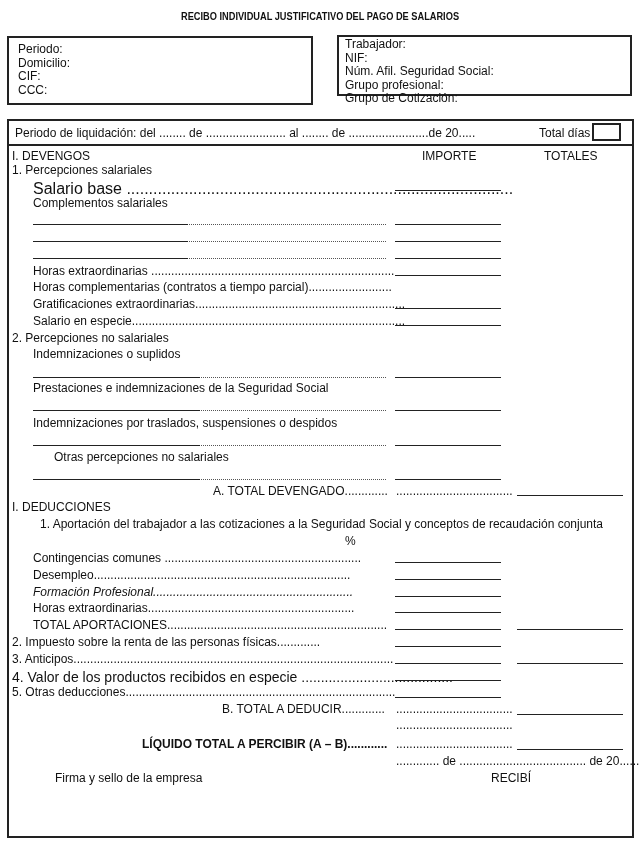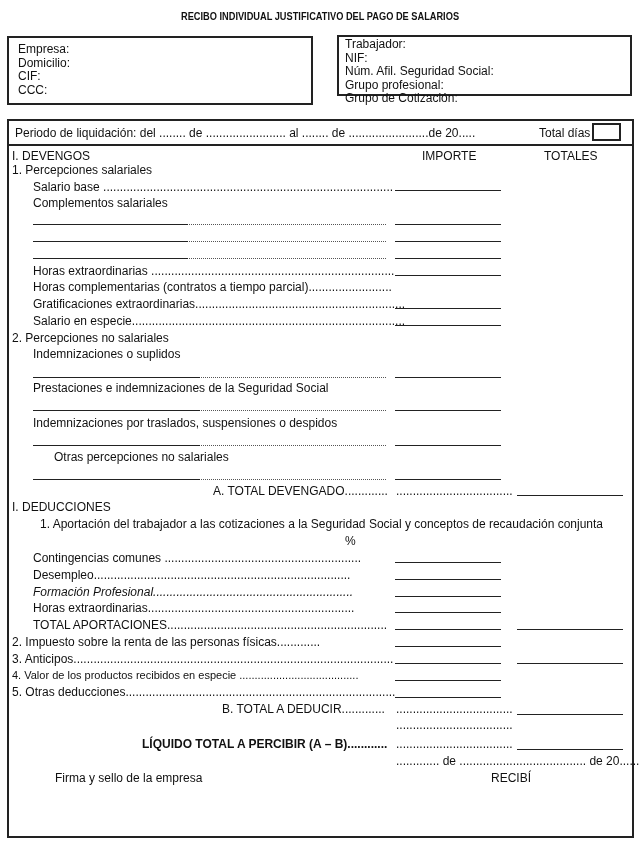--- a/index.html
+++ b/index.html
@@ -18,21 +18,21 @@
   .uline { position: absolute; height: 0; border-top: 1.3px solid #222; }
   .dline { position: absolute; height: 0; border-top: 1px dotted #555; }
 </style>
 </head>
 <body>
 
 <div class="abs title">RECIBO INDIVIDUAL JUSTIFICATIVO DEL PAGO DE SALARIOS</div>
 
 <div class="box box-left">
   <div class="lines" style="top:5px;">
-    <div>Empresa:</div>
+    <div>Periodo:</div>
     <div>Domicilio:</div>
     <div>CIF:</div>
     <div>CCC:</div>
   </div>
 </div>
 
 <div class="box box-right">
   <div class="lines" style="left:6px;top:1px;">
     <div>Trabajador:</div>
     <div>NIF:</div>
@@ -46,21 +46,21 @@
 <div class="period-row"></div>
 <div class="abs" style="left:15px;top:127px;font-size:12px;">Periodo de liquidación: del ........ de ........................ al ........ de ........................de 20.....</div>
 <div class="abs" style="left:539px;top:127px;font-size:12px;">Total días</div>
 <div class="days-box"></div>
 
 <div class="abs" style="left:12px;top:150px;font-size:12px;">I.  DEVENGOS</div>
 <div class="abs" style="left:422px;top:150px;font-size:12px;">IMPORTE</div>
 <div class="abs" style="left:544px;top:150px;font-size:12px;">TOTALES</div>
 <div class="abs" style="left:12px;top:164px;font-size:12px;">1.   Percepciones salariales</div>
 
-<div class="abs" style="left:33px;top:181px;font-size:12px;">Salario base .......................................................................................</div>
+<div class="abs" style="left:33px;top:181px;font-size:16px;">Salario base .......................................................................................</div>
 <div class="uline" style="left:395px;top:190px;width:106px;"></div>
 
 <div class="abs" style="left:33px;top:197px;font-size:12px;">Complementos salariales</div>
 
 <div class="uline" style="left:33px;top:224px;width:155px;"></div>
 <div class="dline" style="left:189px;top:224px;width:197px;"></div>
 <div class="uline" style="left:395px;top:224px;width:106px;"></div>
 <div class="uline" style="left:33px;top:241px;width:155px;"></div>
 <div class="dline" style="left:189px;top:241px;width:197px;"></div>
 <div class="uline" style="left:395px;top:241px;width:106px;"></div>
@@ -116,21 +116,21 @@
 
 <div class="abs" style="left:33px;top:619px;font-size:12px;">TOTAL APORTACIONES..................................................................</div>
 <div class="uline" style="left:395px;top:629px;width:106px;"></div>
 <div class="uline" style="left:517px;top:629px;width:106px;"></div>
 
 <div class="abs" style="left:12px;top:636px;font-size:12px;">2.   Impuesto sobre la renta de las personas físicas.............</div>
 <div class="uline" style="left:395px;top:646px;width:106px;"></div>
 <div class="abs" style="left:12px;top:653px;font-size:12px;">3.   Anticipos................................................................................................</div>
 <div class="uline" style="left:395px;top:663px;width:106px;"></div>
 <div class="uline" style="left:517px;top:663px;width:106px;"></div>
-<div class="abs" style="left:12px;top:670px;font-size:11px;">4.   Valor de los productos recibidos en especie .......................................</div>
+<div class="abs" style="left:12px;top:670px;font-size:14px;">4.   Valor de los productos recibidos en especie .......................................</div>
 <div class="uline" style="left:395px;top:680px;width:106px;"></div>
 <div class="abs" style="left:12px;top:686px;font-size:12px;">5.   Otras deducciones.................................................................................</div>
 <div class="uline" style="left:395px;top:697px;width:106px;"></div>
 
 <div class="abs" style="left:222px;top:703px;font-size:12px;">B. TOTAL A DEDUCIR.............</div>
 <div class="abs" style="left:396px;top:703px;font-size:12px;">...................................</div>
 <div class="uline" style="left:517px;top:714px;width:106px;"></div>
 
 <div class="abs" style="left:396px;top:719px;font-size:12px;">...................................</div>
 <div class="abs" style="left:142px;top:738px;font-size:12px;font-weight:bold;">LÍQUIDO TOTAL A PERCIBIR (A – B)............</div>

